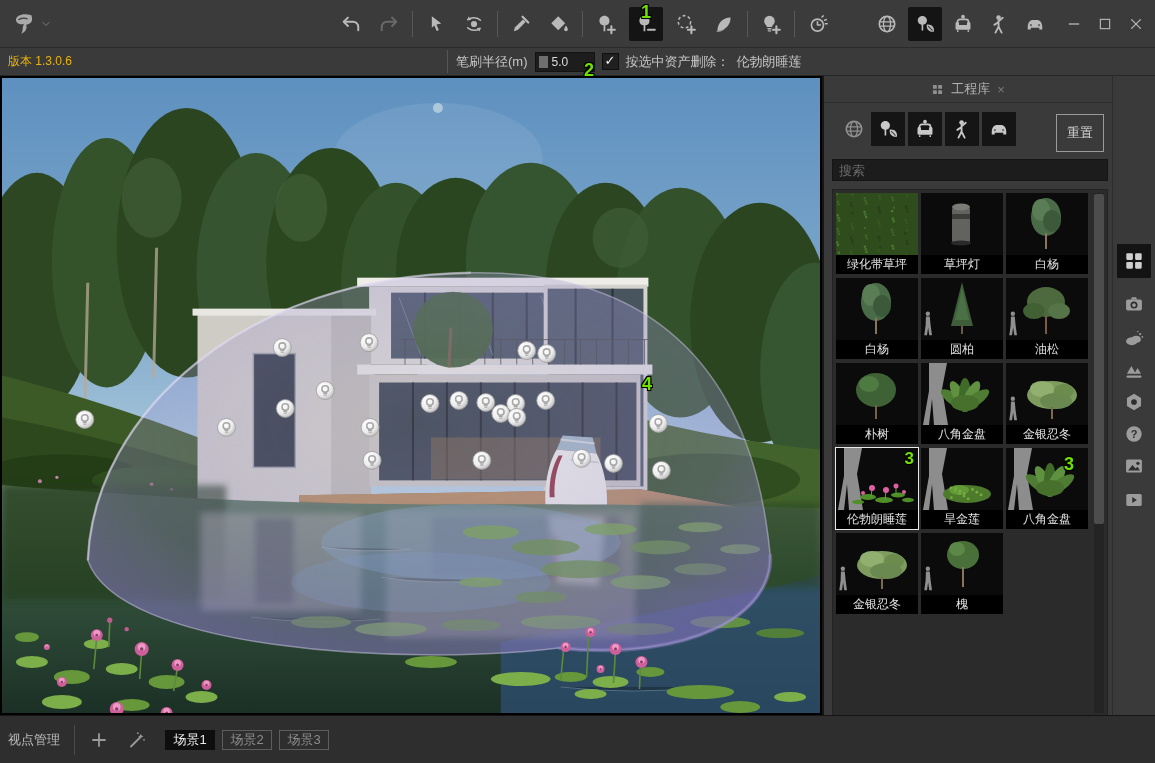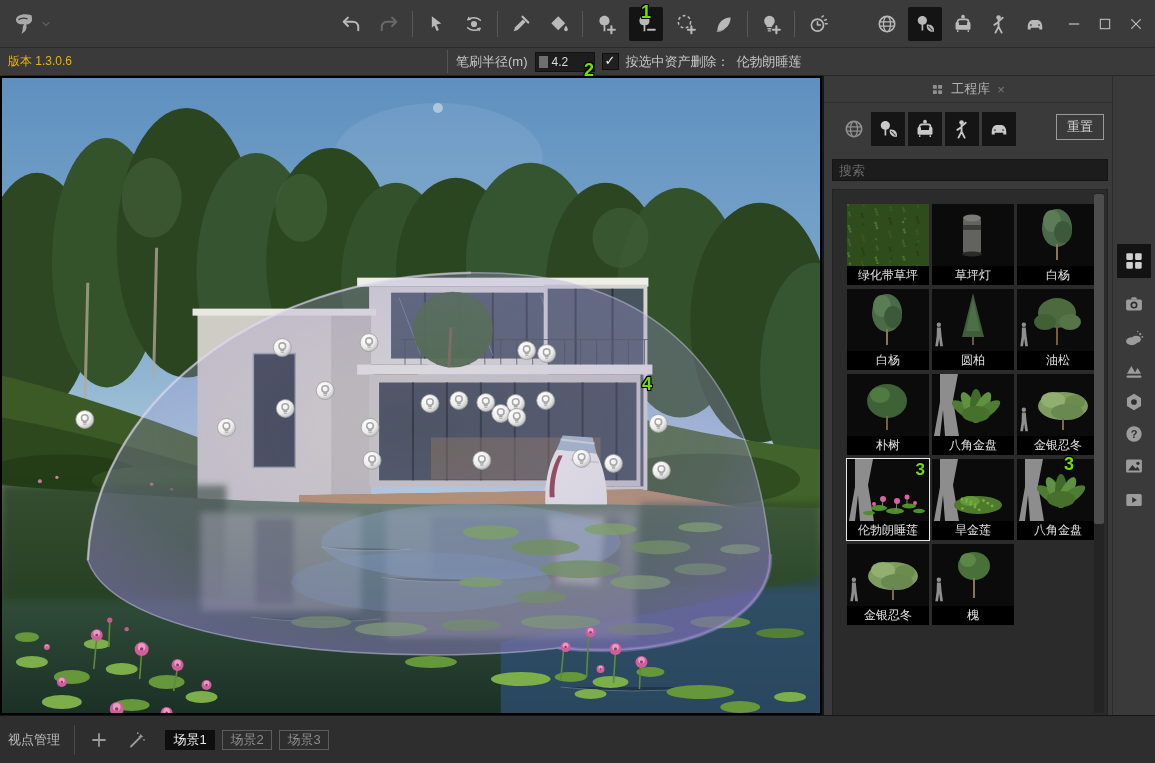--- a/index.html
+++ b/index.html
@@ -40,26 +40,26 @@
   .panel{position:absolute;left:822px;top:76px;width:290px;height:639px;background:#3a3a3a;border-left:2px solid #161616;box-sizing:border-box;}
   .panel-header{height:26px;display:flex;align-items:center;justify-content:center;gap:7px;border-bottom:1px solid #2e2e2e;color:#b2b2b2;}
   .panel-header .ic{width:13px;height:13px;color:#8f8f8f;}
   .panel-title{font-size:13px;}
   .panel-close{color:#7a7a7a;font-size:13px;}
   .cat-row{position:relative;height:52px;display:flex;align-items:center;gap:3px;padding-left:16px;}
   .cat-btn{width:34px;height:34px;display:flex;align-items:center;justify-content:center;color:#c9c9c9;flex:0 0 auto;}
   .cat-btn.boxed{background:#151515;}
   .cat-btn.plain{color:#8f8f8f;width:28px;}
   .cat-btn .ic{width:22px;height:22px;}
-  .reset-btn{position:absolute;right:8px;top:11px;width:48px;height:26px;background:transparent;border:1px solid #9a9a9a;color:#d6d6d6;font-size:13px;display:flex;align-items:center;justify-content:center;box-sizing:border-box;}
+  .reset-btn{position:absolute;right:8px;top:11px;width:48px;height:38px;background:transparent;border:1px solid #9a9a9a;color:#d6d6d6;font-size:13px;display:flex;align-items:center;justify-content:center;box-sizing:border-box;}
   .search-row{margin:4px 4px 0 8px;}
   .search-input{width:100%;height:22px;box-sizing:border-box;background:#1c1c1c;border:1px solid #151515;color:#bdbdbd;font-size:13px;padding:0 6px;outline:none;font-family:inherit;}
   .search-input::placeholder{color:#6b6b6b;}
   .asset-area{position:relative;margin:8px 4px 0 8px;height:528px;background:#2b2b2b;border:1px solid #232323;box-sizing:border-box;}
-  .asset-grid{display:grid;grid-template-columns:repeat(3,82px);grid-auto-rows:81px;gap:4px 3px;padding:14px;}
+  .asset-grid{display:grid;grid-template-columns:repeat(3,82px);grid-auto-rows:81px;gap:4px 3px;padding:3px;}
   .tile{width:82px;height:81px;background:#0b0b0b;position:relative;box-sizing:border-box;}
   .tile .thumb{width:82px;height:62px;overflow:hidden;}
   .tile .thumb svg{display:block;}
   .tile .alabel{position:absolute;left:0;bottom:0;width:100%;height:19px;background:#000;color:#e2e2e2;font-size:12px;line-height:19px;text-align:center;white-space:nowrap;overflow:hidden;}
   .tile.sel{outline:1px solid #e8e8e8;outline-offset:0px;}
   .tile .badge{position:absolute;top:1px;right:4px;color:#70e000;font-size:17px;font-weight:bold;text-shadow:-1px -1px 0 #000,1px -1px 0 #000,-1px 1px 0 #000,1px 1px 0 #000;}
   .v-scrollbar{position:absolute;right:3px;top:3px;bottom:3px;width:10px;background:#242424;}
   .v-thumb{position:absolute;left:0;top:1px;width:10px;height:330px;background:#4d4d4d;border-radius:2px;}
   
   .strip{position:absolute;left:1112px;top:76px;width:43px;height:639px;background:#3a3a3a;border-left:1px solid #2c2c2c;box-sizing:border-box;}
@@ -278,21 +278,21 @@
       </div>
   </div>
 
   <div class="options-bar">
     <span class="version">版本 1.3.0.6</span>
     <div class="opts-sep"></div>
     <div class="brush-group">
       <span class="opt-label">笔刷半径(m)</span>
       <div class="brush-input">
         <span class="mini-handle"></span>
-        <span>4.2</span>
+        <span>5.0</span>
       </div>
       <div class="checkbox">✓</div>
       <span class="opt-label">按选中资产删除：</span>
       <span class="opt-value">伦勃朗睡莲</span>
     </div>
   </div>
 
   <div class="viewport">
     <svg id="scene" width="818" height="635" viewBox="0 0 820 636" preserveAspectRatio="none">
       <defs>

